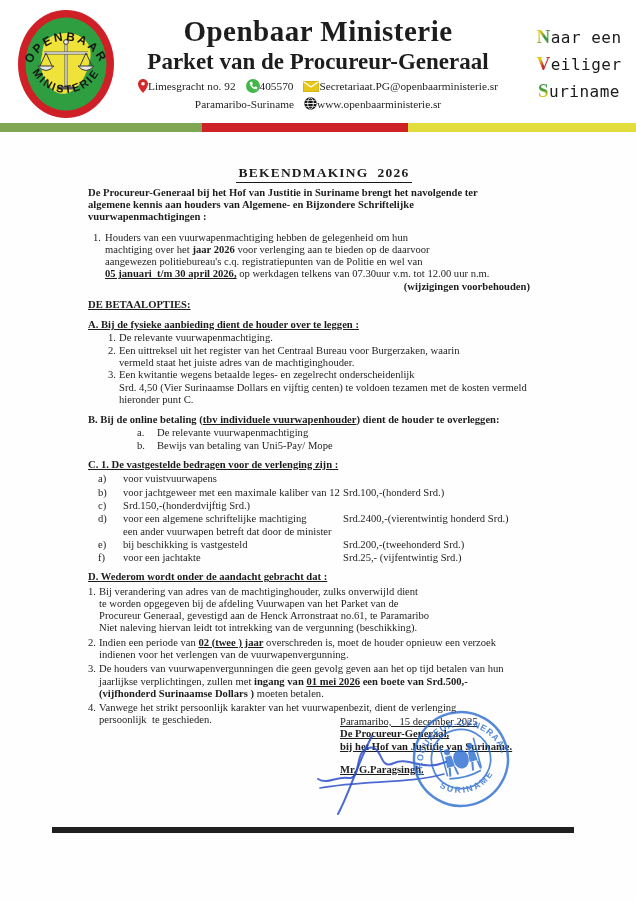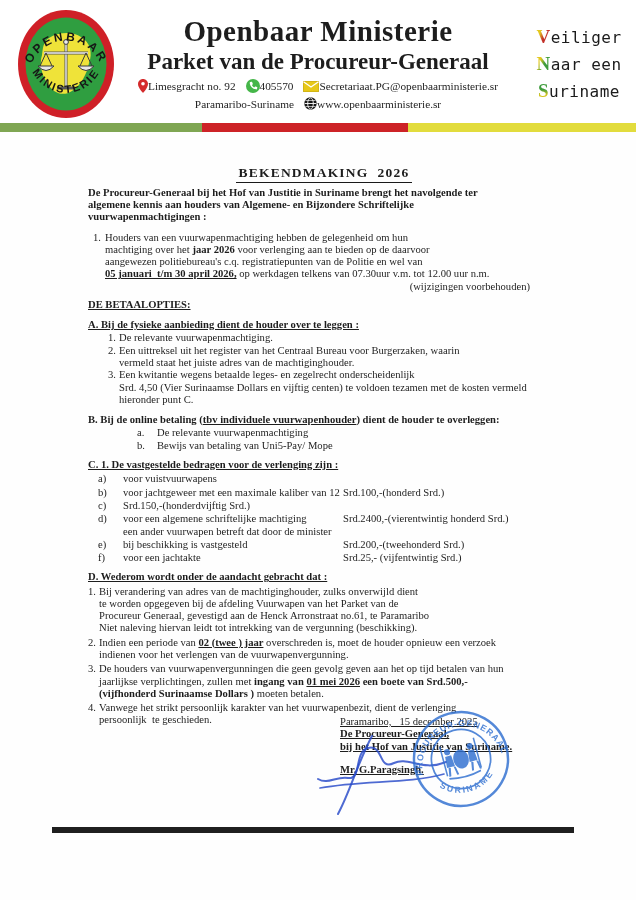--- a/index.html
+++ b/index.html
@@ -33,21 +33,21 @@
   .docbody{position:absolute;left:88px;top:160px;width:472px;font-size:10.6px;line-height:1.16;}
   .t-wrap{text-align:center;margin-top:5px;}
   .doc-title{display:inline-block;font-weight:700;font-size:13.5px;letter-spacing:1.2px;
              border-bottom:1.6px solid #1a1a1a;padding:0 3px 1px;white-space:pre;}
   .b{font-weight:700;}
   .u{text-decoration:underline;}
   .pre{white-space:pre;}
   .intro{margin-top:4px;font-weight:700;white-space:pre;}
   .li{display:grid;grid-template-columns:11px 1fr;}
   .item1{margin-left:5px;grid-template-columns:12px 1fr;margin-top:8px;}
-  .wijz{text-align:right;padding-right:30px;}
+  .wijz{text-align:right;padding-right:30px;font-weight:bold;}
   .h-bet{margin-top:6px;}
   .sec-h{margin-top:8px;}
   .a-list{margin-left:20px;margin-top:1px;}
   .b-list{margin-left:49px;margin-top:1px;}
   .c-rows{margin-top:2px;}
   .c-row{display:grid;grid-template-columns:25px 220px 1fr;align-items:end;margin-left:10px;margin-top:1px;}
   .c-desc{white-space:pre;}
   .d-list{margin-top:1px;}
   .d-item{margin-top:2px;}
   
@@ -123,22 +123,22 @@
             <ellipse cx="6.5" cy="6.5" rx="2.8" ry="5.6" fill="none" stroke="#fff" stroke-width="0.9"></ellipse>
             <line x1="0.6" y1="6.5" x2="12.4" y2="6.5" stroke="#fff" stroke-width="0.9"></line>
             <line x1="1.4" y1="3.4" x2="11.6" y2="3.4" stroke="#fff" stroke-width="0.7"></line>
             <line x1="1.4" y1="9.6" x2="11.6" y2="9.6" stroke="#fff" stroke-width="0.7"></line>
           </svg>
         <span>www.openbaarministerie.sr</span>
       </div>
     </div>
 
     <div class="slogan">
+      <div class="sl-line"><span class="sl-init n">N</span><span>aar een</span></div>
       <div class="sl-line"><span class="sl-init v">V</span><span>eiliger</span></div>
-      <div class="sl-line"><span class="sl-init n">N</span><span>aar een</span></div>
       <div class="sl-line"><span class="sl-init s">S</span><span>uriname</span></div>
     </div>
   </div>
 
   <div class="tricolor">
     <div class="tc-g"></div>
     <div class="tc-r"></div>
     <div class="tc-y"></div>
   </div>
 

